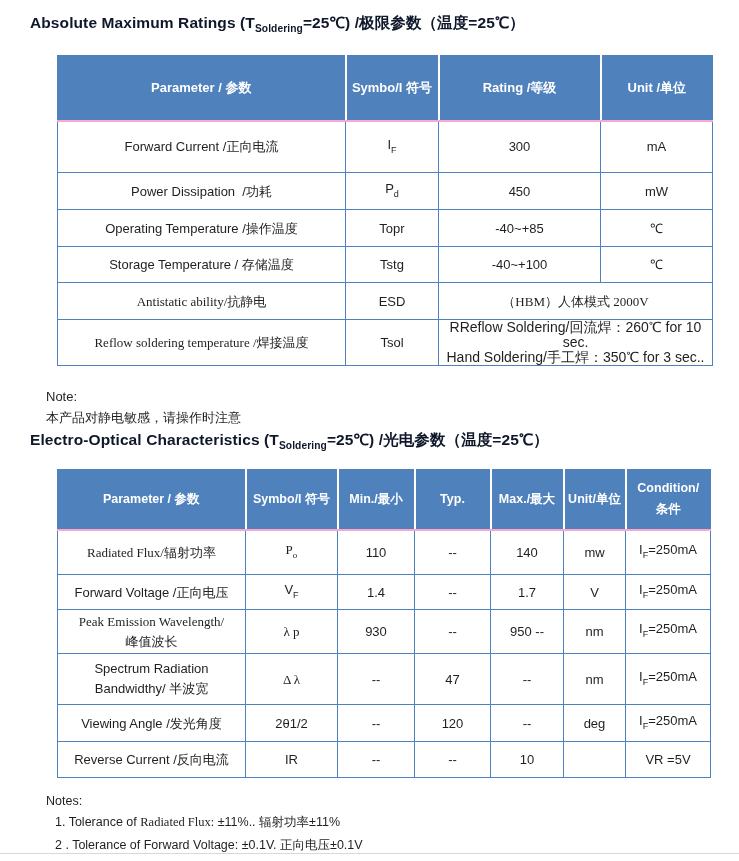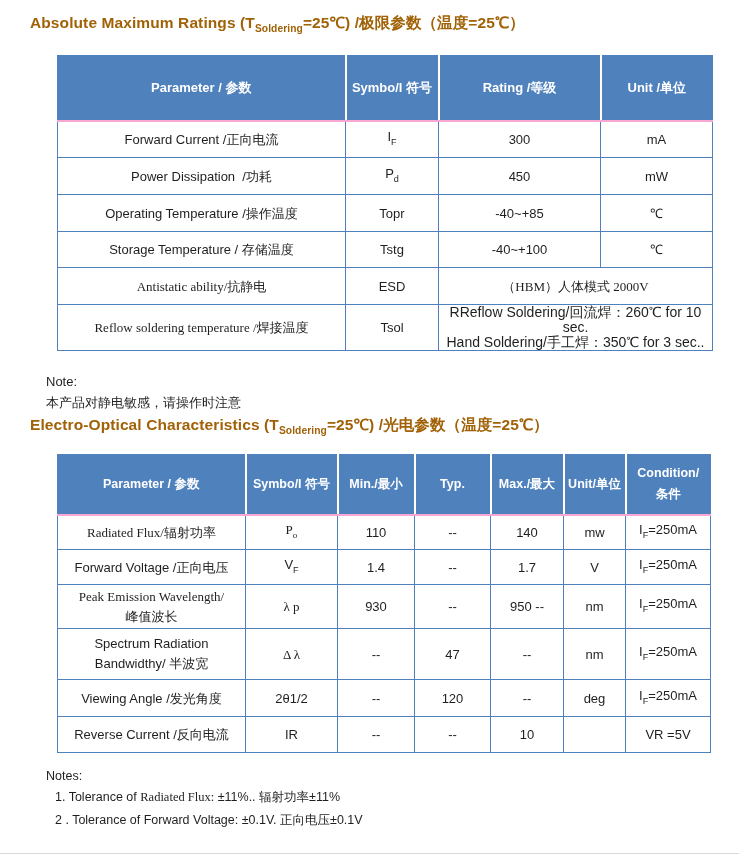--- a/index.html
+++ b/index.html
@@ -7,21 +7,21 @@
   body {
     width: 739px; height: 861px;
     font-family: "Liberation Sans", sans-serif;
     color: var(--body-text, #1f1f1f);
     position: relative;
     overflow: hidden;
   }
   .page { width: 739px; height: 861px; position: relative; background: var(--page-bg, #fff); }
 
   .doc-title {
-    font-size: 15.5px; font-weight: 700; color: #a16207;
+    font-size: 15.5px; font-weight: 700; color: #0f172a;
     margin-left: 30px; letter-spacing: 0.1px;
   }
   .doc-title sub { font-size: 0.66em; }
   #title1 { padding-top: 11px; }
   #title2 { }
 
   table {
     border-collapse: collapse; table-layout: fixed;
     margin-left: 57px;
     border: 1px solid var(--accent, #4f81bd);
@@ -86,21 +86,21 @@
     </colgroup>
     <thead>
       <tr>
         <th>Parameter / 参数</th>
         <th>Symbo/l 符号</th>
         <th>Rating /等级</th>
         <th>Unit /单位</th>
       </tr>
     </thead>
     <tbody>
-      <tr style="height:37px">
+      <tr style="height:52px">
         <td>Forward Current /正向电流</td>
         <td><span>I</span><sub>F</sub></td>
         <td>300</td>
         <td>mA</td>
       </tr>
       <tr style="height:37px">
         <td>Power Dissipation  /功耗</td>
         <td><span>P</span><sub>d</sub></td>
         <td>450</td>
         <td>mW</td>
@@ -154,21 +154,21 @@
         <th>Symbo/l 符号</th>
         <th>Min./最小</th>
         <th>Typ.</th>
         <th>Max./最大</th>
         <th>Unit/单位</th>
         <th>Condition/
 条件</th>
       </tr>
     </thead>
     <tbody>
-      <tr style="height:35px">
+      <tr style="height:45px">
         <td class="serif">Radiated Flux/辐射功率</td>
         <td class="serif"><span>P</span><sub>o</sub></td>
         <td>110</td>
         <td>--</td>
         <td>140</td>
         <td>mw</td>
         <td><span>I</span><sub>F</sub><span>=250mA</span></td>
       </tr>
       <tr style="height:35px">
         <td>Forward Voltage /正向电压</td>

